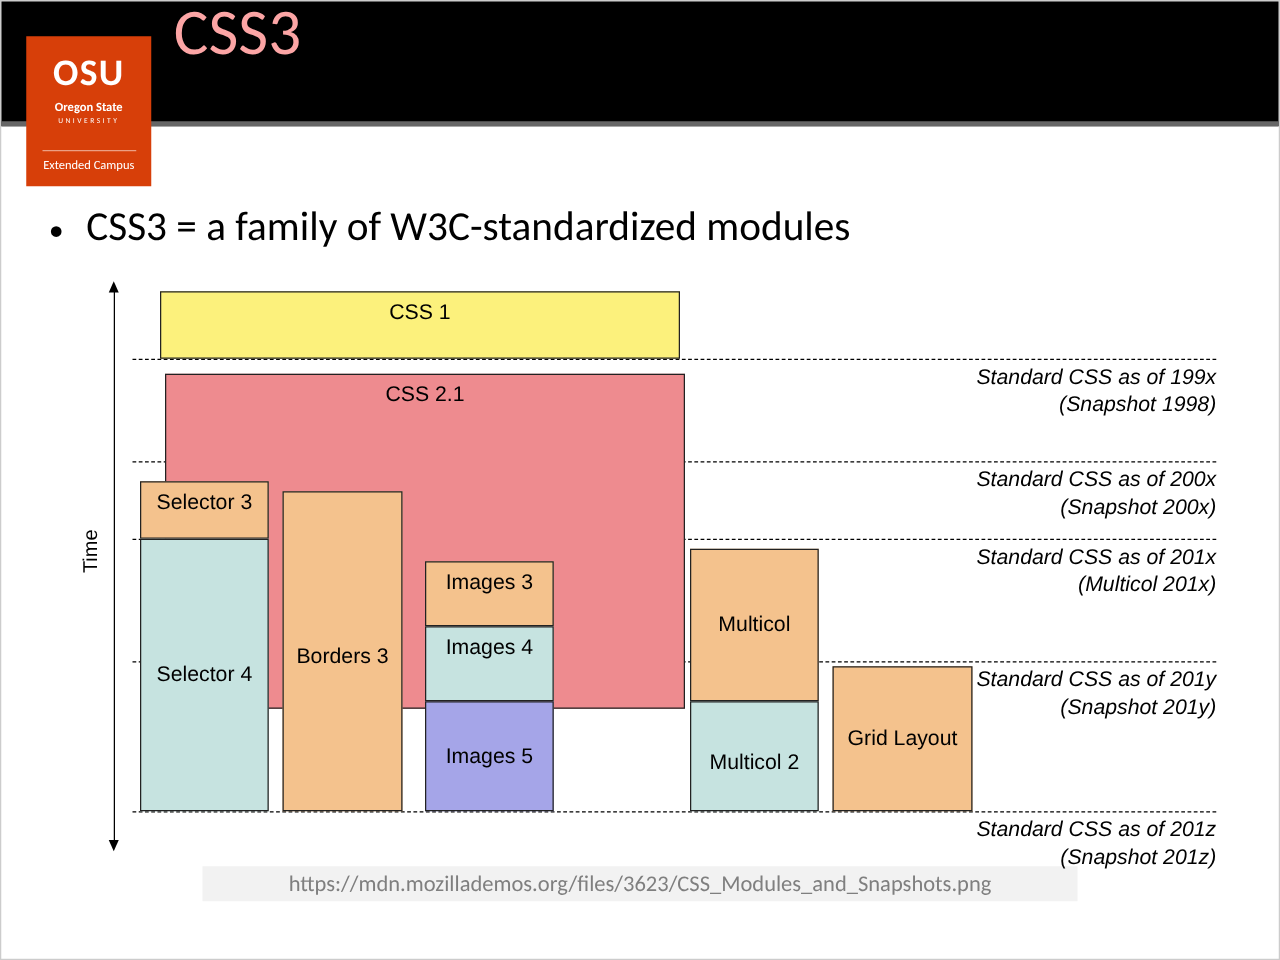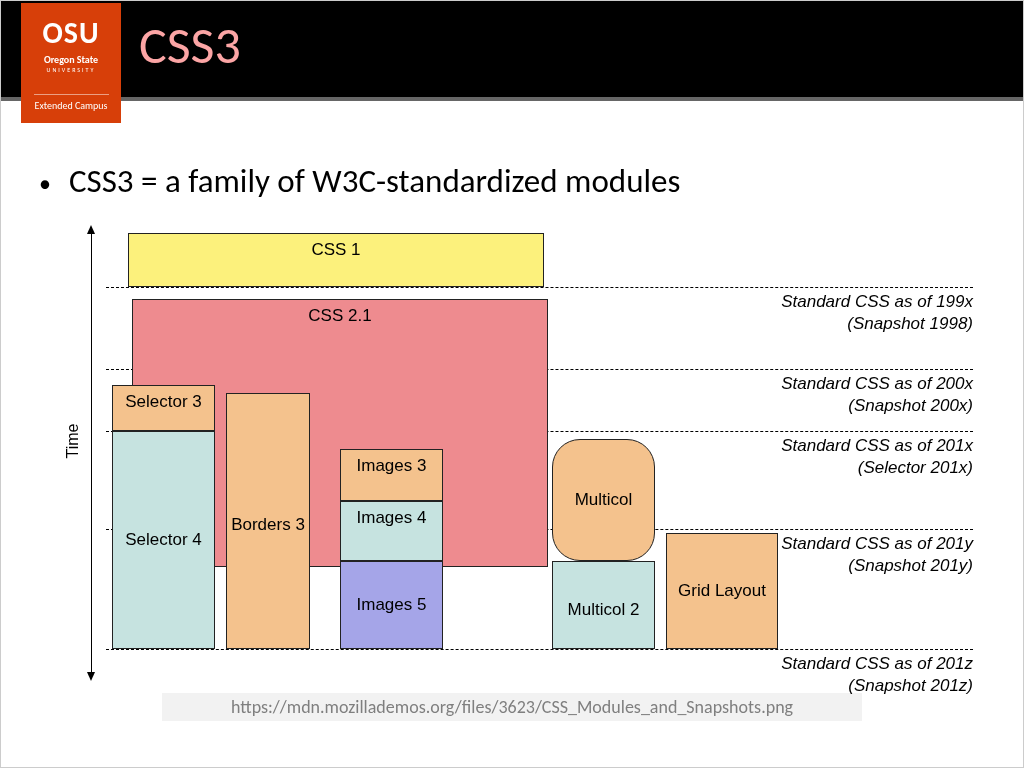--- a/index.html
+++ b/index.html
@@ -1,18 +1,18 @@
 <!DOCTYPE html>
 <html><head>
 <meta charset="utf-8">
 <style>
   * { box-sizing: border-box; margin: 0; padding: 0; }
   body { width: 1024px; height: 768px; font-family: Calibri, Arial, sans-serif; background: #fff; overflow: hidden; border: 1px solid #ccc; }
   
-  .header { background: #000; height: 100px; display: flex; align-items: center; border-bottom: 4px solid #666; }
+  .header { background: #000; height: 100px; display: flex; border-bottom: 4px solid #666; }
   .logo { background: #d73f09; width: 100px; height: 120px; margin-left: 20px; margin-top: 28px; display: flex; flex-direction: column; align-items: center; justify-content: center; color: #fff; position: relative; z-index: 2; }
   .logo-main { font-weight: 900; font-size: 30px; letter-spacing: 1px; }
   .logo-sub1 { font-weight: 700; font-size: 10px; margin-top: 2px; }
   .logo-sub2 { font-size: 6px; letter-spacing: 2px; border-bottom: 1px solid rgba(255,255,255,0.5); padding-bottom: 20px; margin-bottom: 4px; width: 75px; text-align: center; }
   .logo-sub3 { font-size: 10px; font-weight: 500; }
   .title { color: #fca5a5; font-size: 52px; font-weight: 300; margin-left: 18px; margin-top: -8px; }
   
   .content { padding: 60px 30px 10px 30px; }
   .bullet { font-size: 33px; display: flex; align-items: baseline; margin-bottom: 20px; }
   .bullet-marker { color: #000; font-size: 24px; margin-right: 18px; margin-left: 8px; }
@@ -69,47 +69,47 @@
           <span>Standard CSS as of 199x</span><br><span>(Snapshot 1998)</span>
         </div>
       </div>
       <div class="row" style="top:148px;">
         <div class="row-text">
           <span>Standard CSS as of 200x</span><br><span>(Snapshot 200x)</span>
         </div>
       </div>
       <div class="row" style="top:210px;">
         <div class="row-text">
-          <span>Standard CSS as of 201x</span><br><span>(Selector 201x)</span>
+          <span>Standard CSS as of 201x</span><br><span>(Multicol 201x)</span>
         </div>
       </div>
       <div class="row" style="top:308px;">
         <div class="row-text">
           <span>Standard CSS as of 201y</span><br><span>(Snapshot 201y)</span>
         </div>
       </div>
       <div class="row" style="top:428px;">
         <div class="row-text">
           <span>Standard CSS as of 201z</span><br><span>(Snapshot 201z)</span>
         </div>
       </div>
 
       <div class="block yellow" style="left:22px;  top:12px;  width:416px; height:54px;">CSS 1</div>
       <div class="block pink" style="left:26px;  top:78px;  width:416px; height:268px; align-items:flex-start;">CSS 2.1</div>
 
       <div class="block orange" style="left:6px;   top:164px; width:103px; height:46px;">Selector 3</div>
       <div class="block teal" style="left:6px;   top:210px; width:103px; height:218px; align-items:center; padding-top:0;">Selector 4</div>
 
-      <div class="block orange" style="left:120px; top:172px; width:84px; height:256px; align-items:center; padding-top:8px;">Borders 3</div>
+      <div class="block orange" style="left:120px; top:172px; width:96px; height:256px; align-items:center; padding-top:8px;">Borders 3</div>
 
       <div class="block orange" style="left:234px; top:228px; width:103px; height:52px;">Images 3</div>
       <div class="block teal" style="left:234px; top:280px; width:103px; height:60px;">Images 4</div>
       <div class="block blue" style="left:234px; top:340px; width:103px; height:88px; align-items:center; padding-top:0;">Images 5</div>
 
-      <div class="block orange" style="left:446px; top:218px; width:103px; height:122px; align-items:center; padding-top:0;border-radius:28px;">Multicol</div>
+      <div class="block orange" style="left:446px; top:218px; width:103px; height:122px; align-items:center; padding-top:0;">Multicol</div>
       <div class="block teal" style="left:446px; top:340px; width:103px; height:88px; align-items:center; padding-top:10px;">Multicol 2</div>
 
       <div class="block orange" style="left:560px; top:312px; width:112px; height:116px; align-items:center; padding-top:0;">Grid Layout</div>
     </div>
   </div>
 
   <div class="footer-url">https://mdn.mozillademos.org/files/3623/CSS_Modules_and_Snapshots.png</div>
 </div>
 
 </body></html>

